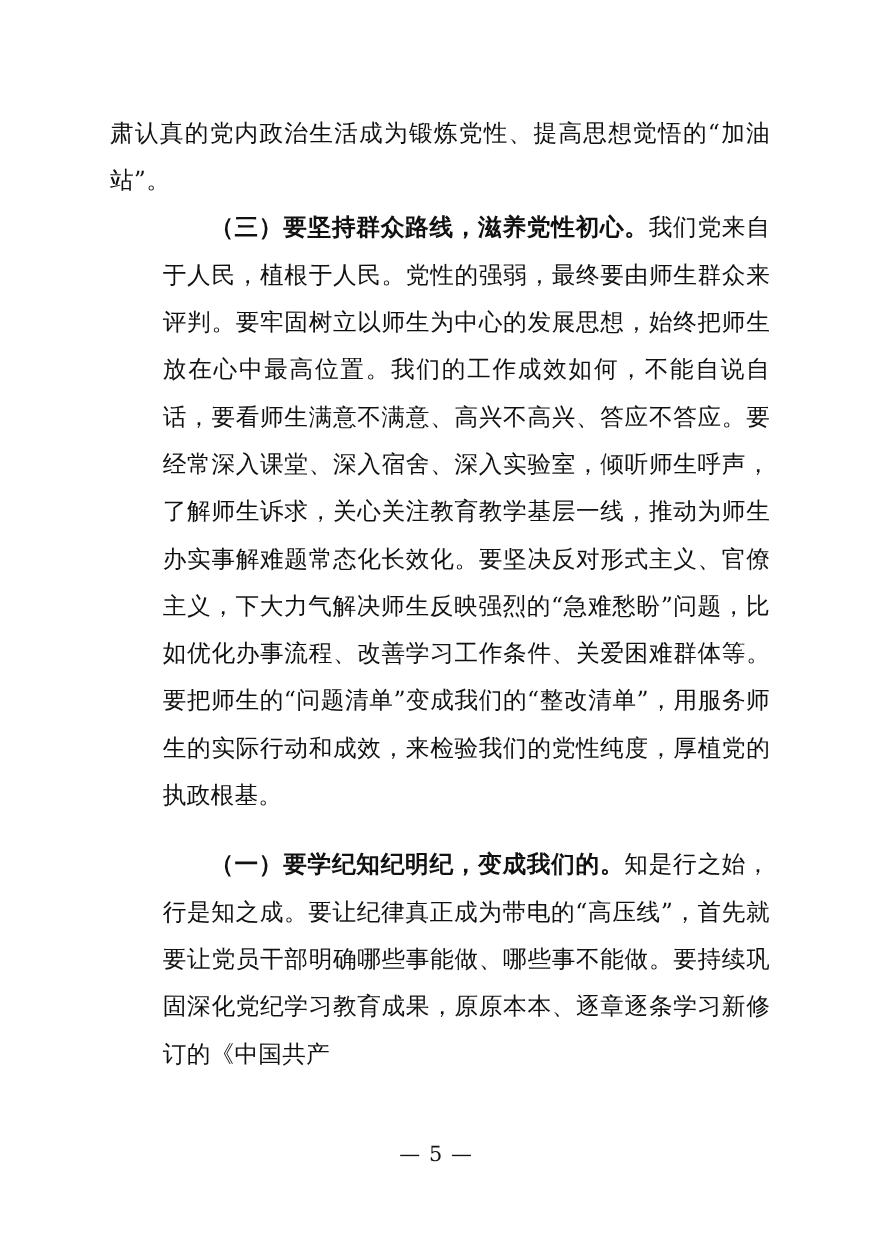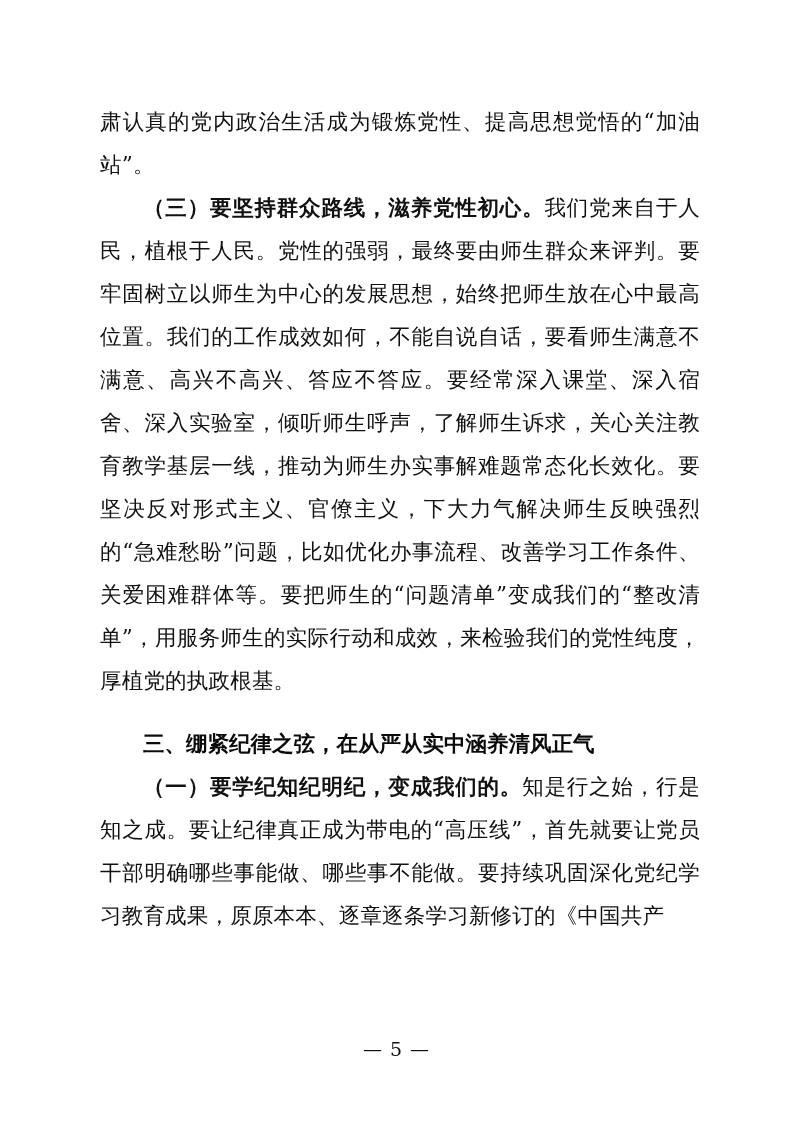--- a/index.html
+++ b/index.html
@@ -33,20 +33,21 @@
     margin: 0;
     font-size: 21.5px;
     line-height: 43px;
     text-align: justify;
     text-justify: inter-ideograph;
     letter-spacing: 0.2px;
     color: #111111;
   }
   p.para.indent {
     text-indent: 43px;
+    margin-left: 48px;
   }
   p.heading {
     margin: 0;
     font-size: 21.5px;
     line-height: 43px;
     font-weight: bold;
     text-indent: 43px;
     color: #0b0b0b;
   }
   .spacer {
@@ -72,21 +73,20 @@
 
 <div class="page">
   <div class="content">
 
     <p class="para">肃认真的党内政治生活成为锻炼党性、提高思想觉悟的“加油站”。</p>
 
     <p class="para indent"><span class="b">（三）要坚持群众路线，滋养党性初心。</span><span>我们党来自于人民，植根于人民。党性的强弱，最终要由师生群众来评判。要牢固树立以师生为中心的发展思想，始终把师生放在心中最高位置。我们的工作成效如何，不能自说自话，要看师生满意不满意、高兴不高兴、答应不答应。要经常深入课堂、深入宿舍、深入实验室，倾听师生呼声，了解师生诉求，关心关注教育教学基层一线，推动为师生办实事解难题常态化长效化。要坚决反对形式主义、官僚主义，下大力气解决师生反映强烈的“急难愁盼”问题，比如优化办事流程、改善学习工作条件、关爱困难群体等。要把师生的“问题清单”变成我们的“整改清单”，用服务师生的实际行动和成效，来检验我们的党性纯度，厚植党的执政根基。</span></p>
 
     <div class="spacer"></div>
 
-    <p class="heading">三、绷紧纪律之弦，在从严从实中涵养清风正气</p>
 
 
     <p class="para indent"><span class="b">（一）要学纪知纪明纪，变成我们的。</span><span>知是行之始，行是知之成。要让纪律真正成为带电的“高压线”，首先就要让党员干部明确哪些事能做、哪些事不能做。要持续巩固深化党纪学习教育成果，原原本本、逐章逐条学习新修订的《中国共产</span></p>
 
   </div>
 
   <div class="footer">— 5 —</div>
 </div>
 
 </body></html>

